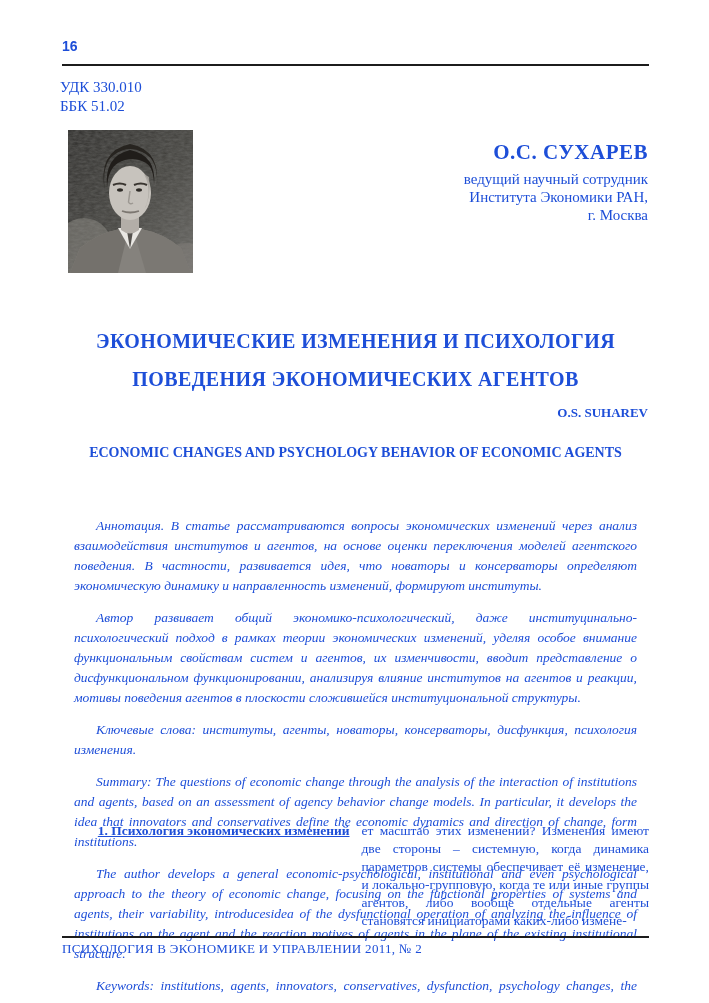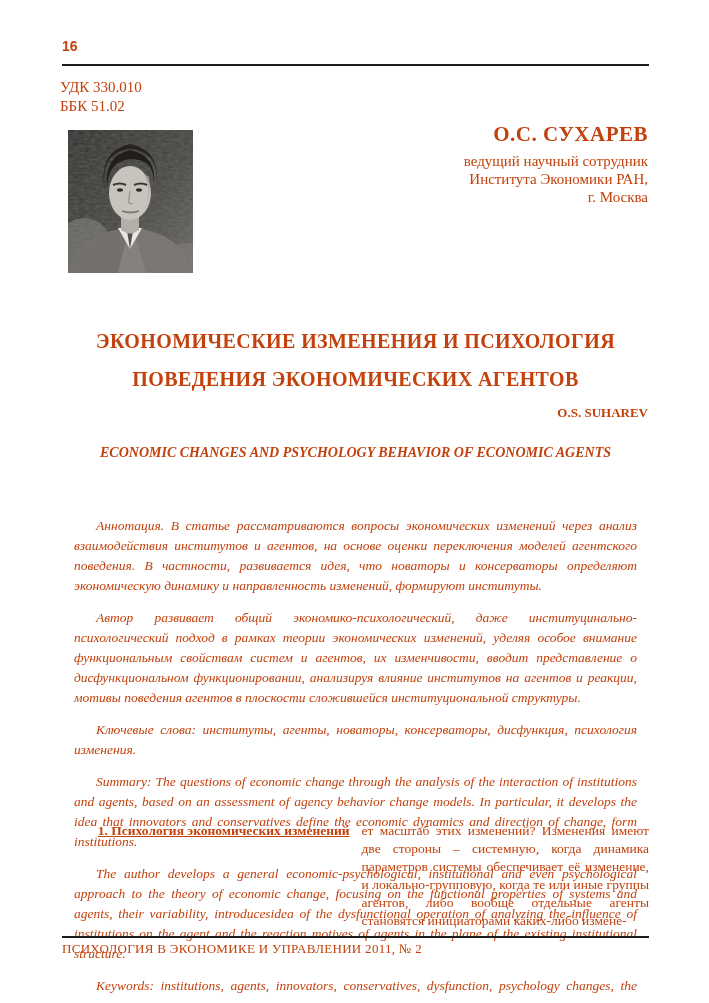--- a/index.html
+++ b/index.html
@@ -2,63 +2,62 @@
 <html><head>
 <meta charset="utf-8">
 <style>
   html,body{margin:0;padding:0;background:#e9e9e9;}
   .page{
     position:relative;
     width:709px;height:1003px;
     background:#ffffff;
     margin:0 auto;
     font-family:"Liberation Serif","DejaVu Serif",serif;
-    color:#c2410c;
+    color:#1d4ed8;
     overflow:hidden;
   }
   .page-number{
     position:absolute;left:62px;top:38px;
     font-family:"Liberation Sans","DejaVu Sans",sans-serif;
     font-weight:bold;font-size:14px;
   }
   .top-rule{
     position:absolute;left:62px;top:64px;width:587px;height:2px;
     background:#1c1c1c;
   }
   .codes{
     position:absolute;left:60px;top:78px;
     font-size:15px;line-height:19px;
   }
   .photo-frame{
     position:absolute;left:68px;top:130px;width:125px;height:143px;
     overflow:hidden;
   }
   .author-info{
-    position:absolute;right:61px;top:122px;
+    position:absolute;right:61px;top:140px;
     text-align:right;
   }
   .author-name{
     font-weight:bold;font-size:21px;letter-spacing:0.5px;
     margin-bottom:5px;
   }
   .affiliation span{display:block;font-size:15px;line-height:18px;}
   .title-ru{
     position:absolute;left:62px;top:322px;width:587px;
     text-align:center;font-weight:bold;font-size:20px;line-height:38px;
     margin:0;letter-spacing:0.4px;
   }
   .author-en{
     position:absolute;right:61px;top:405px;
     font-weight:bold;font-size:13px;
   }
   .title-en{
     position:absolute;left:62px;top:443px;width:587px;
     text-align:center;font-weight:bold;font-size:14px;line-height:19px;
     margin:0;
-    font-style:italic;
   }
   .abstract{
     position:absolute;left:62px;top:504px;width:587px;
   }
   .abstract p{
     margin:12px;font-style:italic;font-size:13.5px;line-height:20px;
     text-align:justify;text-indent:22px;
   }
   .body-columns{
     position:absolute;left:62px;top:822px;width:587px;

